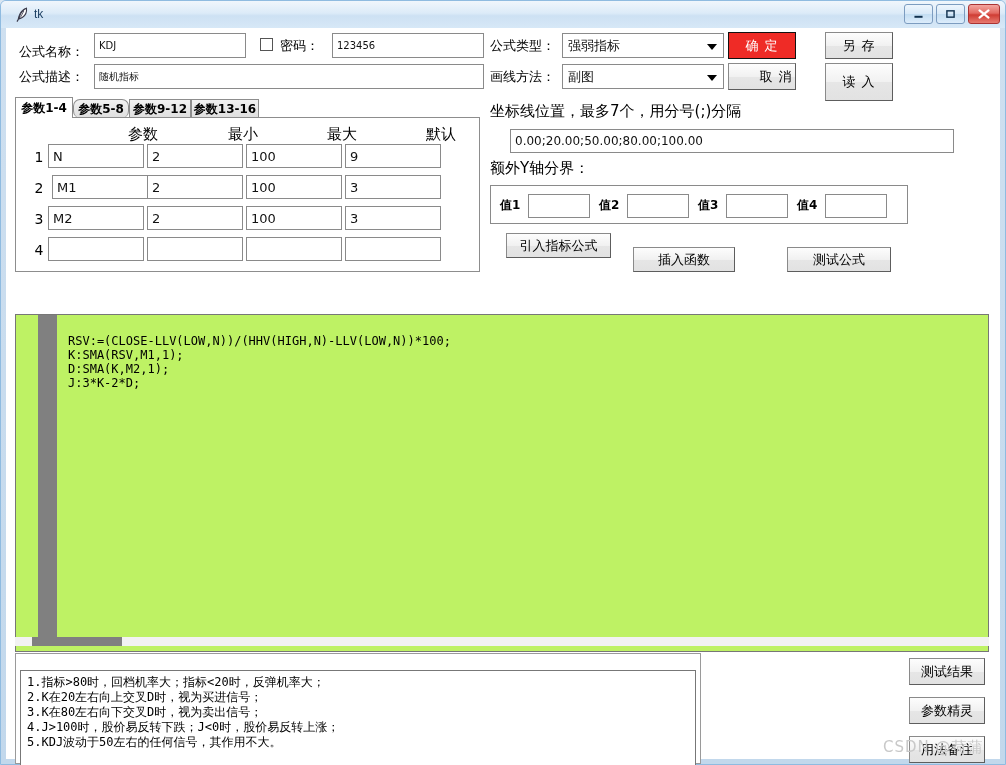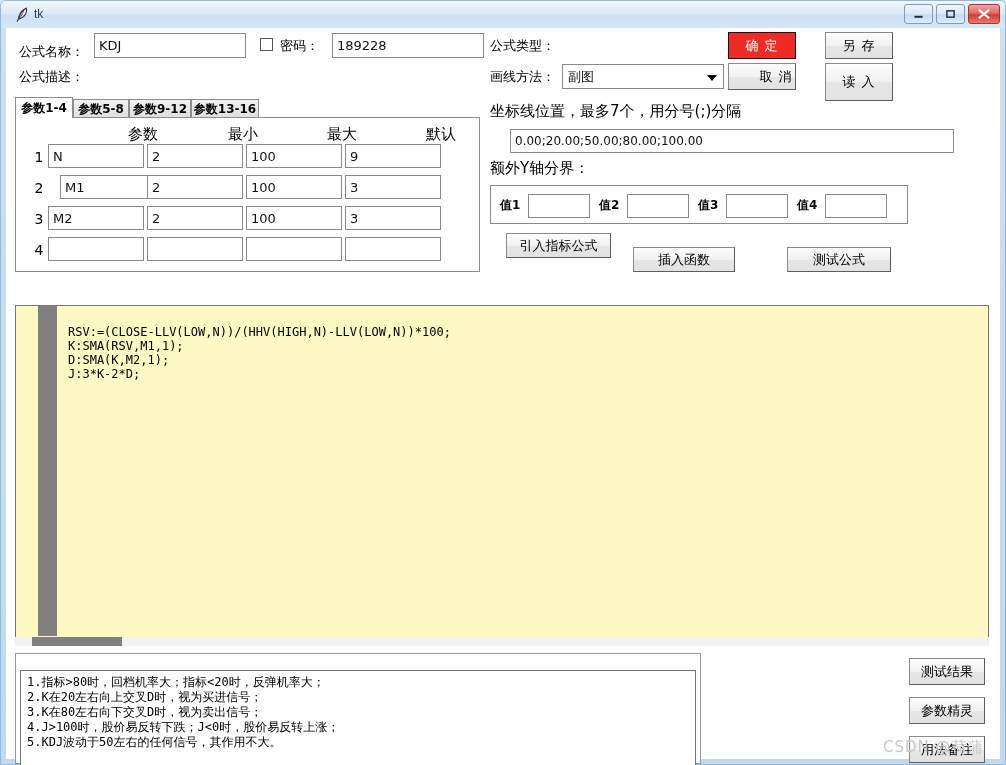--- a/index.html
+++ b/index.html
@@ -51,21 +51,21 @@
   }
   
   .lbl{
     position:absolute;font-size:13px;color:#000;
     font-family:"DejaVu Sans","Liberation Sans",sans-serif;
     white-space:nowrap;line-height:16px;
   }
   .tfield{
     position:absolute;box-sizing:border-box;
     border:1px solid #8a8a8a;background:#fff;
-    font-size:13px;color:#111;line-height:1;
+    font-size:10px;color:#111;line-height:1;
     padding:0 4px;
     font-family:"DejaVu Sans","Liberation Sans",sans-serif;
     display:flex;align-items:center;
     overflow:hidden;white-space:nowrap;
   }
   .combo{
     position:absolute;box-sizing:border-box;
     border:1px solid #8a8a8a;background:#fff;
     font-size:13px;color:#111;
     padding:0 22px 0 5px;
@@ -127,22 +127,22 @@
   }
   .pcell{
     position:absolute;box-sizing:border-box;height:24px;
     border:1px solid #8a8a8a;background:#fff;
     font-size:13px;color:#111;padding:0 4px;
     display:flex;align-items:center;
     font-family:"DejaVu Sans","Liberation Sans",sans-serif;
   }
   
   #editor{
-    position:absolute;left:9px;top:277px;width:974px;height:338px;
-    box-sizing:border-box;border:1px solid #777;background:#fef9c3;
+    position:absolute;left:9px;top:286px;width:974px;height:338px;
+    box-sizing:border-box;border:1px solid #777;background:#bef264;
   }
   #editor-gutter{
     position:absolute;left:22px;top:0px;width:19px;height:330px;
     background:#808080;
   }
   #editor-code{
     position:absolute;left:52px;top:7px;
     font-family:"DejaVu Sans Mono","Liberation Mono",monospace;
     font-size:12px;line-height:14px;color:#000;
     white-space:pre;
@@ -208,61 +208,66 @@
     </div>
   </div>
 
   <div id="client">
 
     <span class="lbl" style="left:13px;top:16px;text-align:right;">公式名称：</span>
     <div class="tfield" style="left:88px;top:5px;width:152px;height:25px;">KDJ</div>
 
     <div class="chk" style="left:254px;top:10px;"></div>
     <span class="lbl" style="left:274px;top:10px;">密码：</span>
-    <div class="tfield" style="left:326px;top:5px;width:152px;height:25px;">189228</div>
+    <div class="tfield" style="left:326px;top:5px;width:152px;height:25px;">123456</div>
 
     <span class="lbl" style="left:484px;top:10px;">公式类型：</span>
+    <div class="combo" style="left:556px;top:5px;width:162px;height:25px;">
+      <span>强弱指标</span>
+      <span class="arrow"></span>
+    </div>
 
     <div class="btn red" style="left:722px;top:4px;width:68px;height:27px;">确 定</div>
     <div class="btn" style="left:819px;top:4px;width:68px;height:27px;">另 存</div>
 
     <span class="lbl" style="left:13px;top:41px;">公式描述：</span>
+    <div class="tfield" style="left:88px;top:36px;width:390px;height:25px;">随机指标</div>
 
     <span class="lbl" style="left:484px;top:41px;">画线方法：</span>
     <div class="combo" style="left:556px;top:36px;width:162px;height:25px;">
       <span>副图</span>
       <span class="arrow"></span>
     </div>
 
     <div class="btn" style="left:722px;top:35px;width:68px;height:27px;padding-left:28px;">取 消</div>
     <div class="btn" style="left:819px;top:35px;width:68px;height:38px;">读 入</div>
 
     <div id="tabpanel">
       <div class="tabstrip">
         <div class="tab active" style="left:0px;width:58px;">参数1-4</div>
-        <div class="tab" style="left:58px;width:56px;">参数5-8</div>
+        <div class="tab" style="left:58px;width:56px;border-radius:7px;">参数5-8</div>
         <div class="tab" style="left:114px;width:62px;">参数9-12</div>
         <div class="tab" style="left:176px;width:68px;">参数13-16</div>
       </div>
 
       <div id="tabbody">
 
         <span class="colhdr" style="left:42px;top:7px;width:100px;">参数</span>
         <span class="colhdr" style="left:142px;top:7px;width:100px;">最小</span>
         <span class="colhdr" style="left:241px;top:7px;width:100px;">最大</span>
         <span class="colhdr" style="left:340px;top:7px;width:100px;">默认</span>
 
         <span class="rownum" style="left:16px;top:31px;">1</span>
         <div class="pcell" style="left:32px;top:26px;width:96px;">N</div>
         <div class="pcell" style="left:131px;top:26px;width:96px;">2</div>
         <div class="pcell" style="left:230px;top:26px;width:96px;">100</div>
         <div class="pcell" style="left:329px;top:26px;width:96px;">9</div>
 
         <span class="rownum" style="left:16px;top:62px;">2</span>
-        <div class="pcell" style="left:44px;top:57px;width:109px;">M1</div>
+        <div class="pcell" style="left:36px;top:57px;width:109px;">M1</div>
         <div class="pcell" style="left:131px;top:57px;width:96px;">2</div>
         <div class="pcell" style="left:230px;top:57px;width:96px;">100</div>
         <div class="pcell" style="left:329px;top:57px;width:96px;">3</div>
 
         <span class="rownum" style="left:16px;top:93px;">3</span>
         <div class="pcell" style="left:32px;top:88px;width:96px;">M2</div>
         <div class="pcell" style="left:131px;top:88px;width:96px;">2</div>
         <div class="pcell" style="left:230px;top:88px;width:96px;">100</div>
         <div class="pcell" style="left:329px;top:88px;width:96px;">3</div>
 

